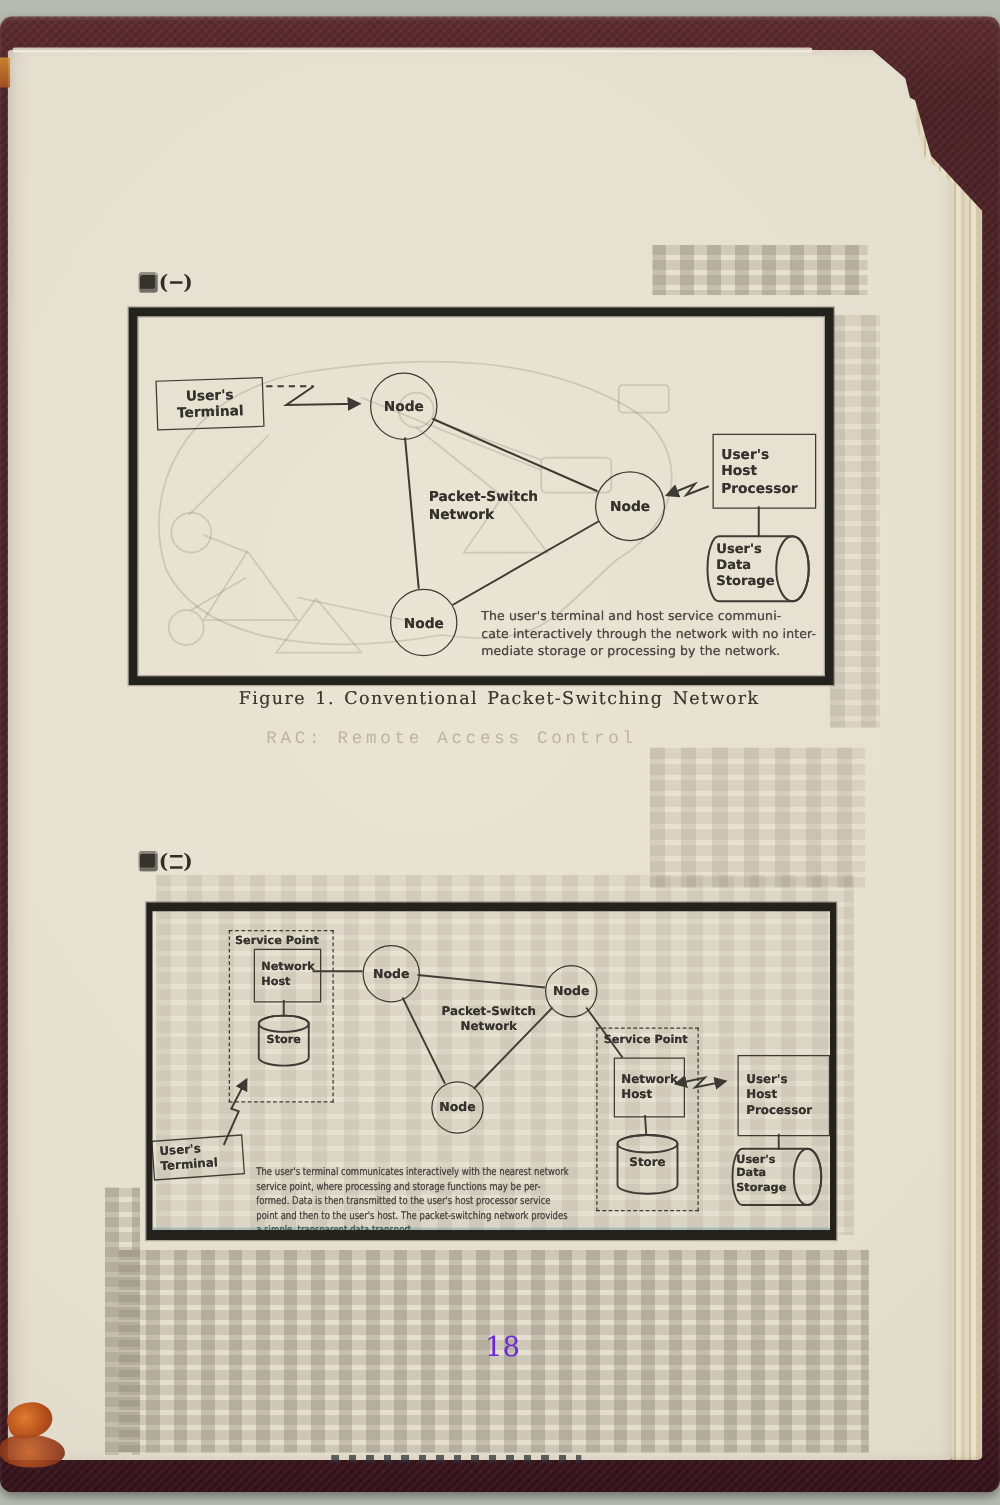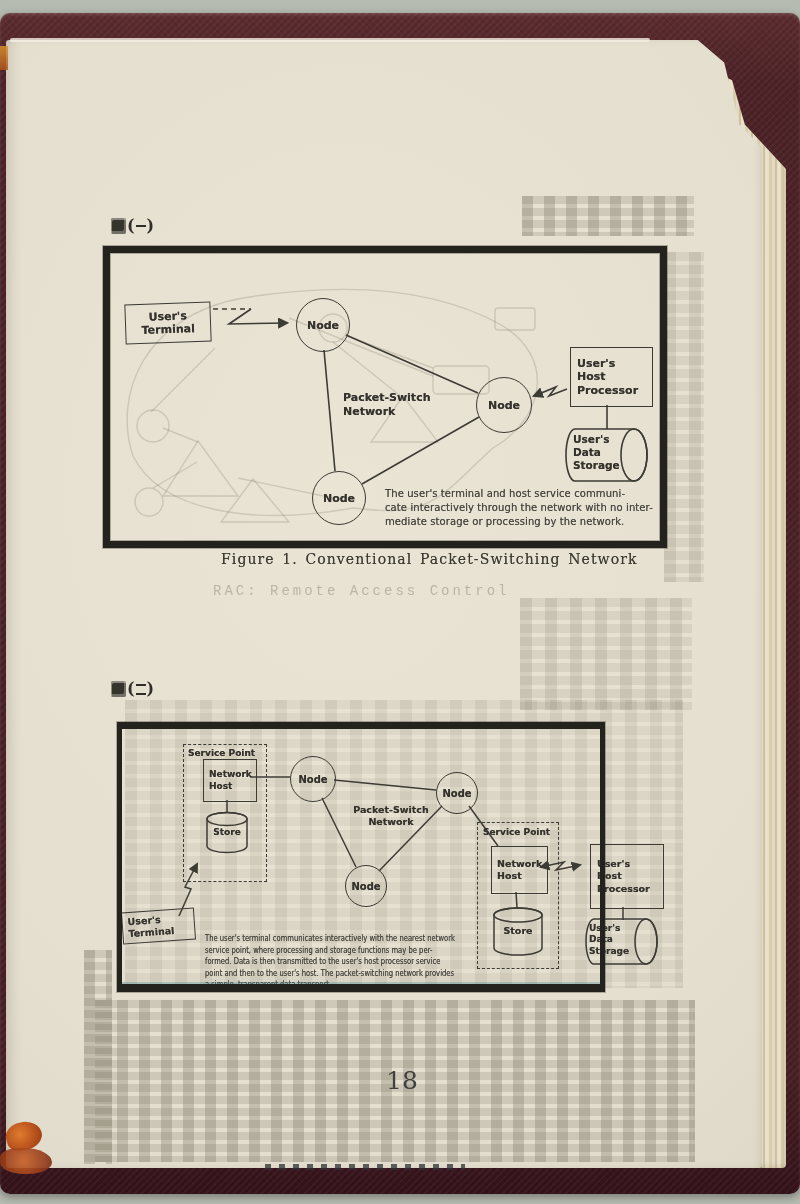--- a/index.html
+++ b/index.html
@@ -53,23 +53,23 @@
   .frame-border.f2{border-width:7px 5px 8px 5px;box-shadow:0 0 0 1px rgba(35,34,28,.3),inset 0 -2px 0 rgba(55,125,135,.35);}
   .fig-frame svg{position:absolute;inset:0;}
   .dbox{position:absolute;border:1.7px solid #3b3a33;color:#33322c;font-weight:700;
     display:flex;align-items:center;white-space:pre-line;text-shadow:0 0 .5px rgba(51,50,44,.7);}
   .dashbox{position:absolute;border:1.7px dashed #3b3a33;color:#33322c;}
   .node{position:absolute;border:1.7px solid #3b3a33;border-radius:50%;display:flex;align-items:center;
     justify-content:center;font-weight:700;color:#33322c;text-shadow:0 0 .5px rgba(51,50,44,.7);text-align:center;}
   .dlabel{position:absolute;color:#33322c;font-weight:700;white-space:pre-line;text-shadow:0 0 .5px rgba(51,50,44,.7);}
   .dnote{position:absolute;color:#474640;white-space:pre-line;text-shadow:0 0 .6px rgba(71,70,64,.8);}
   .caption{position:absolute;z-index:3;font-family:"DejaVu Serif","Liberation Serif",serif;
-    color:#3a392f;white-space:nowrap;text-shadow:0 0 .5px rgba(58,57,47,.6);margin-left:30px;}
+    color:#3a392f;white-space:nowrap;text-shadow:0 0 .5px rgba(58,57,47,.6);}
   .pageno{position:absolute;left:378px;top:1066px;width:48px;text-align:center;z-index:3;
-    font-family:"DejaVu Serif",serif;font-size:25px;color:#404040;}
+    font-family:"DejaVu Serif",serif;font-size:22px;color:#6d28d9;}
 </style>
 </head>
 <body>
 
 <div class="photo">
   <div class="cover"></div>
   <div class="page-stack"></div>
   <div class="page"></div>
   <div class="page-top-fringe"></div>
 
@@ -150,21 +150,21 @@
   <div class="caption" style="left:191px;top:551px;font-size:14px;letter-spacing:1.1px;word-spacing:2px;">Figure 1. Conventional Packet-Switching Network</div>
 
   <div class="fig-tag" style="left:111px;top:679px;">
     <span class="cjk-blob"></span>
       <span class="tag-paren">(</span>
       <span class="bar-two"></span>
       <span class="tag-paren">)</span>
     <span class="sr">圖(二)</span>
   </div>
 
-  <div class="fig-frame" style="left:117px;top:722px;width:488px;height:270px;border-radius:15px;">
+  <div class="fig-frame" style="left:117px;top:722px;width:552px;height:270px;border-radius:15px;">
     <svg viewBox="0 0 553 270" width="553" height="270">
       <defs>
         <marker id="arw2" viewBox="0 0 10 10" refX="8" refY="5" markerWidth="7" markerHeight="7" orient="auto-start-reverse">
           <path d="M0,0 L10,5 L0,10 z" fill="#3c3b34"></path>
         </marker>
       </defs>
       <g stroke="#3c3b34" stroke-width="1.5" fill="none">
         <line x1="133" y1="55" x2="173" y2="55"></line>
         <line x1="217" y1="58" x2="319" y2="68"></line>
         <line x1="205" y1="76" x2="239" y2="145"></line>

